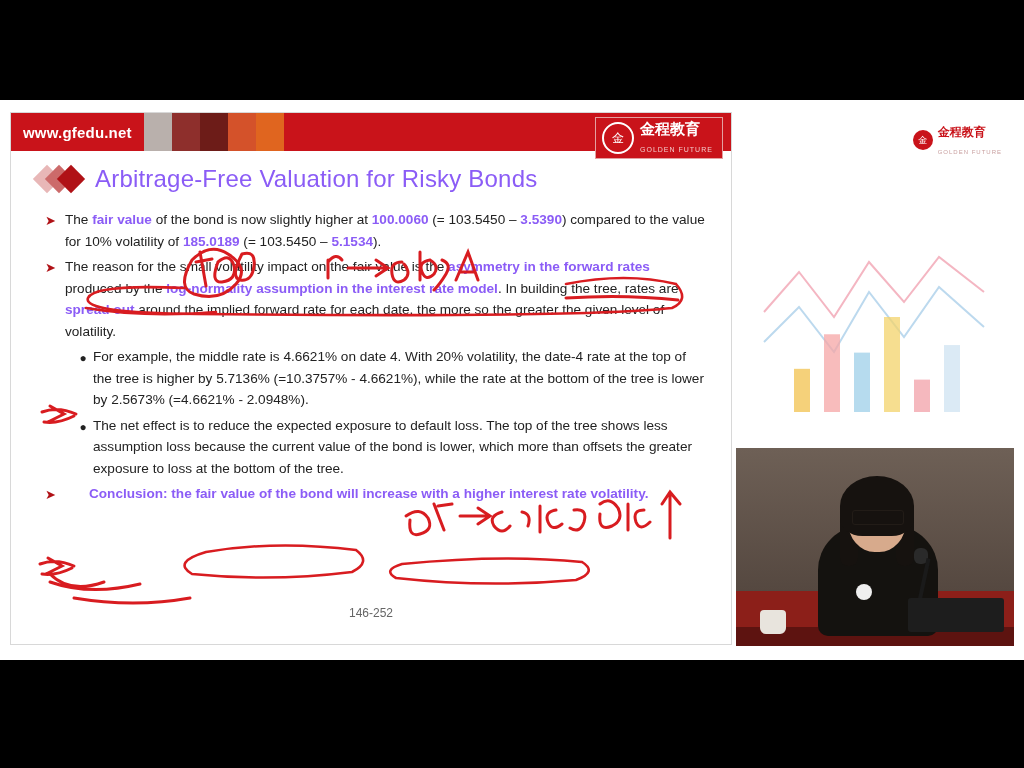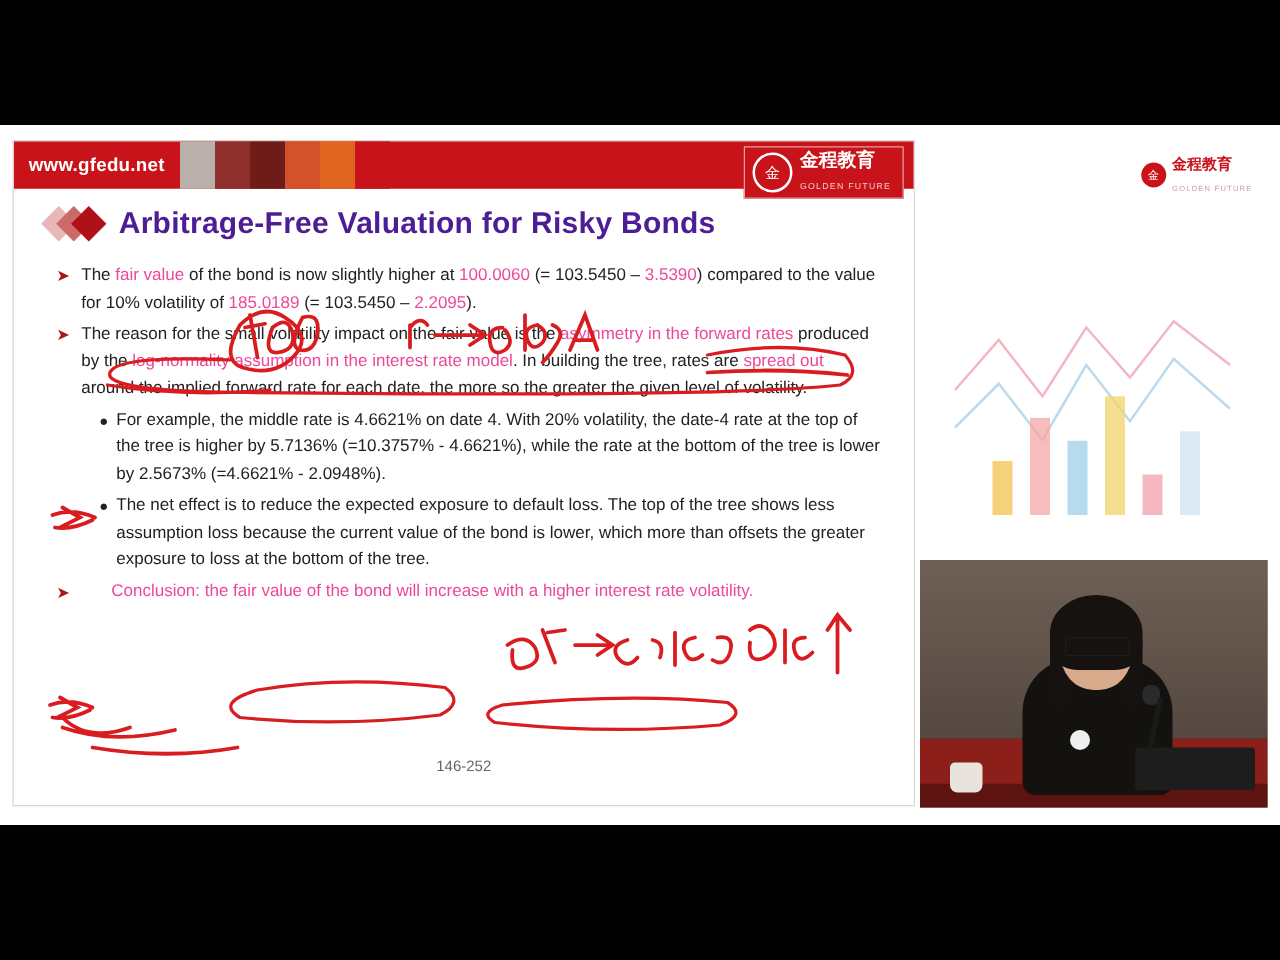--- a/index.html
+++ b/index.html
@@ -128,22 +128,22 @@
     position: absolute;
     width: 20px; height: 20px;
     transform: rotate(45deg);
     top: 3px;
   }
   .dia.a { left: 0;  background: #e8b7b7; }
   .dia.b { left: 12px; background: #cc6a6a; }
   .dia.c { left: 24px; background: #b01116; }
   .slide-title {
     font-size: 24px;
-    font-weight: bold;
-    color: #4c1d95;
+    font-weight: normal;
+    color: #8b5cf6;
     letter-spacing: 0.2px;
     white-space: nowrap;
   }
   .body {
     position: absolute;
     left: 34px;
     top: 96px;
     width: 660px;
     color: #222;
     font-size: 13.6px;
@@ -165,21 +165,21 @@
     font-size: 12px;
     width: 20px;
     flex: 0 0 20px;
     padding-top: 2px;
     text-align: center;
   }
   .sub {
     margin-left: 28px;
   }
   .txt { flex: 1; }
-  b { font-weight: normal; color: #ec4899; }
+  b { font-weight: bold; color: #8b5cf6; }
   .conclusion {
     font-weight: bold;
     margin-left: 24px;
   }
   .pagenum {
     position: absolute;
     left: 0;
     bottom: 24px;
     width: 100%;
     text-align: center;
@@ -388,21 +388,21 @@
           <span class="dia b"></span>
           <span class="dia c"></span>
       </span>
       <span class="slide-title">Arbitrage-Free Valuation for Risky Bonds</span>
     </div>
 
     <div class="body">
 
       <div class="bullet-row">
         <span class="arrow-mark">➤</span>
-        <span class="txt">The <b>fair value</b> of the bond is now slightly higher at <b>100.0060</b> (= 103.5450 – <b>3.5390</b>) compared to the value for 10% volatility of <b>185.0189</b> (= 103.5450 – <b>2.2095</b>).</span>
+        <span class="txt">The <b>fair value</b> of the bond is now slightly higher at <b>100.0060</b> (= 103.5450 – <b>3.5390</b>) compared to the value for 10% volatility of <b>185.0189</b> (= 103.5450 – <b>5.1534</b>).</span>
       </div>
 
       <div class="bullet-row">
         <span class="arrow-mark">➤</span>
         <span class="txt">The reason for the small volatility impact on the fair value is the <b>asymmetry in the forward rates</b> produced by the <b>log-normality assumption in the interest rate model</b>. In building the tree, rates are <b>spread out</b> around the implied forward rate for each date, the more so the greater the given level of volatility.</span>
       </div>
 
       <div class="bullet-row sub">
         <span class="dot-mark">●</span>
         <span class="txt">For example, the middle rate is 4.6621% on date 4. With 20% volatility, the date-4 rate at the top of the tree is higher by 5.7136% (=10.3757% - 4.6621%), while the rate at the bottom of the tree is lower by 2.5673% (=4.6621% - 2.0948%).</span>

